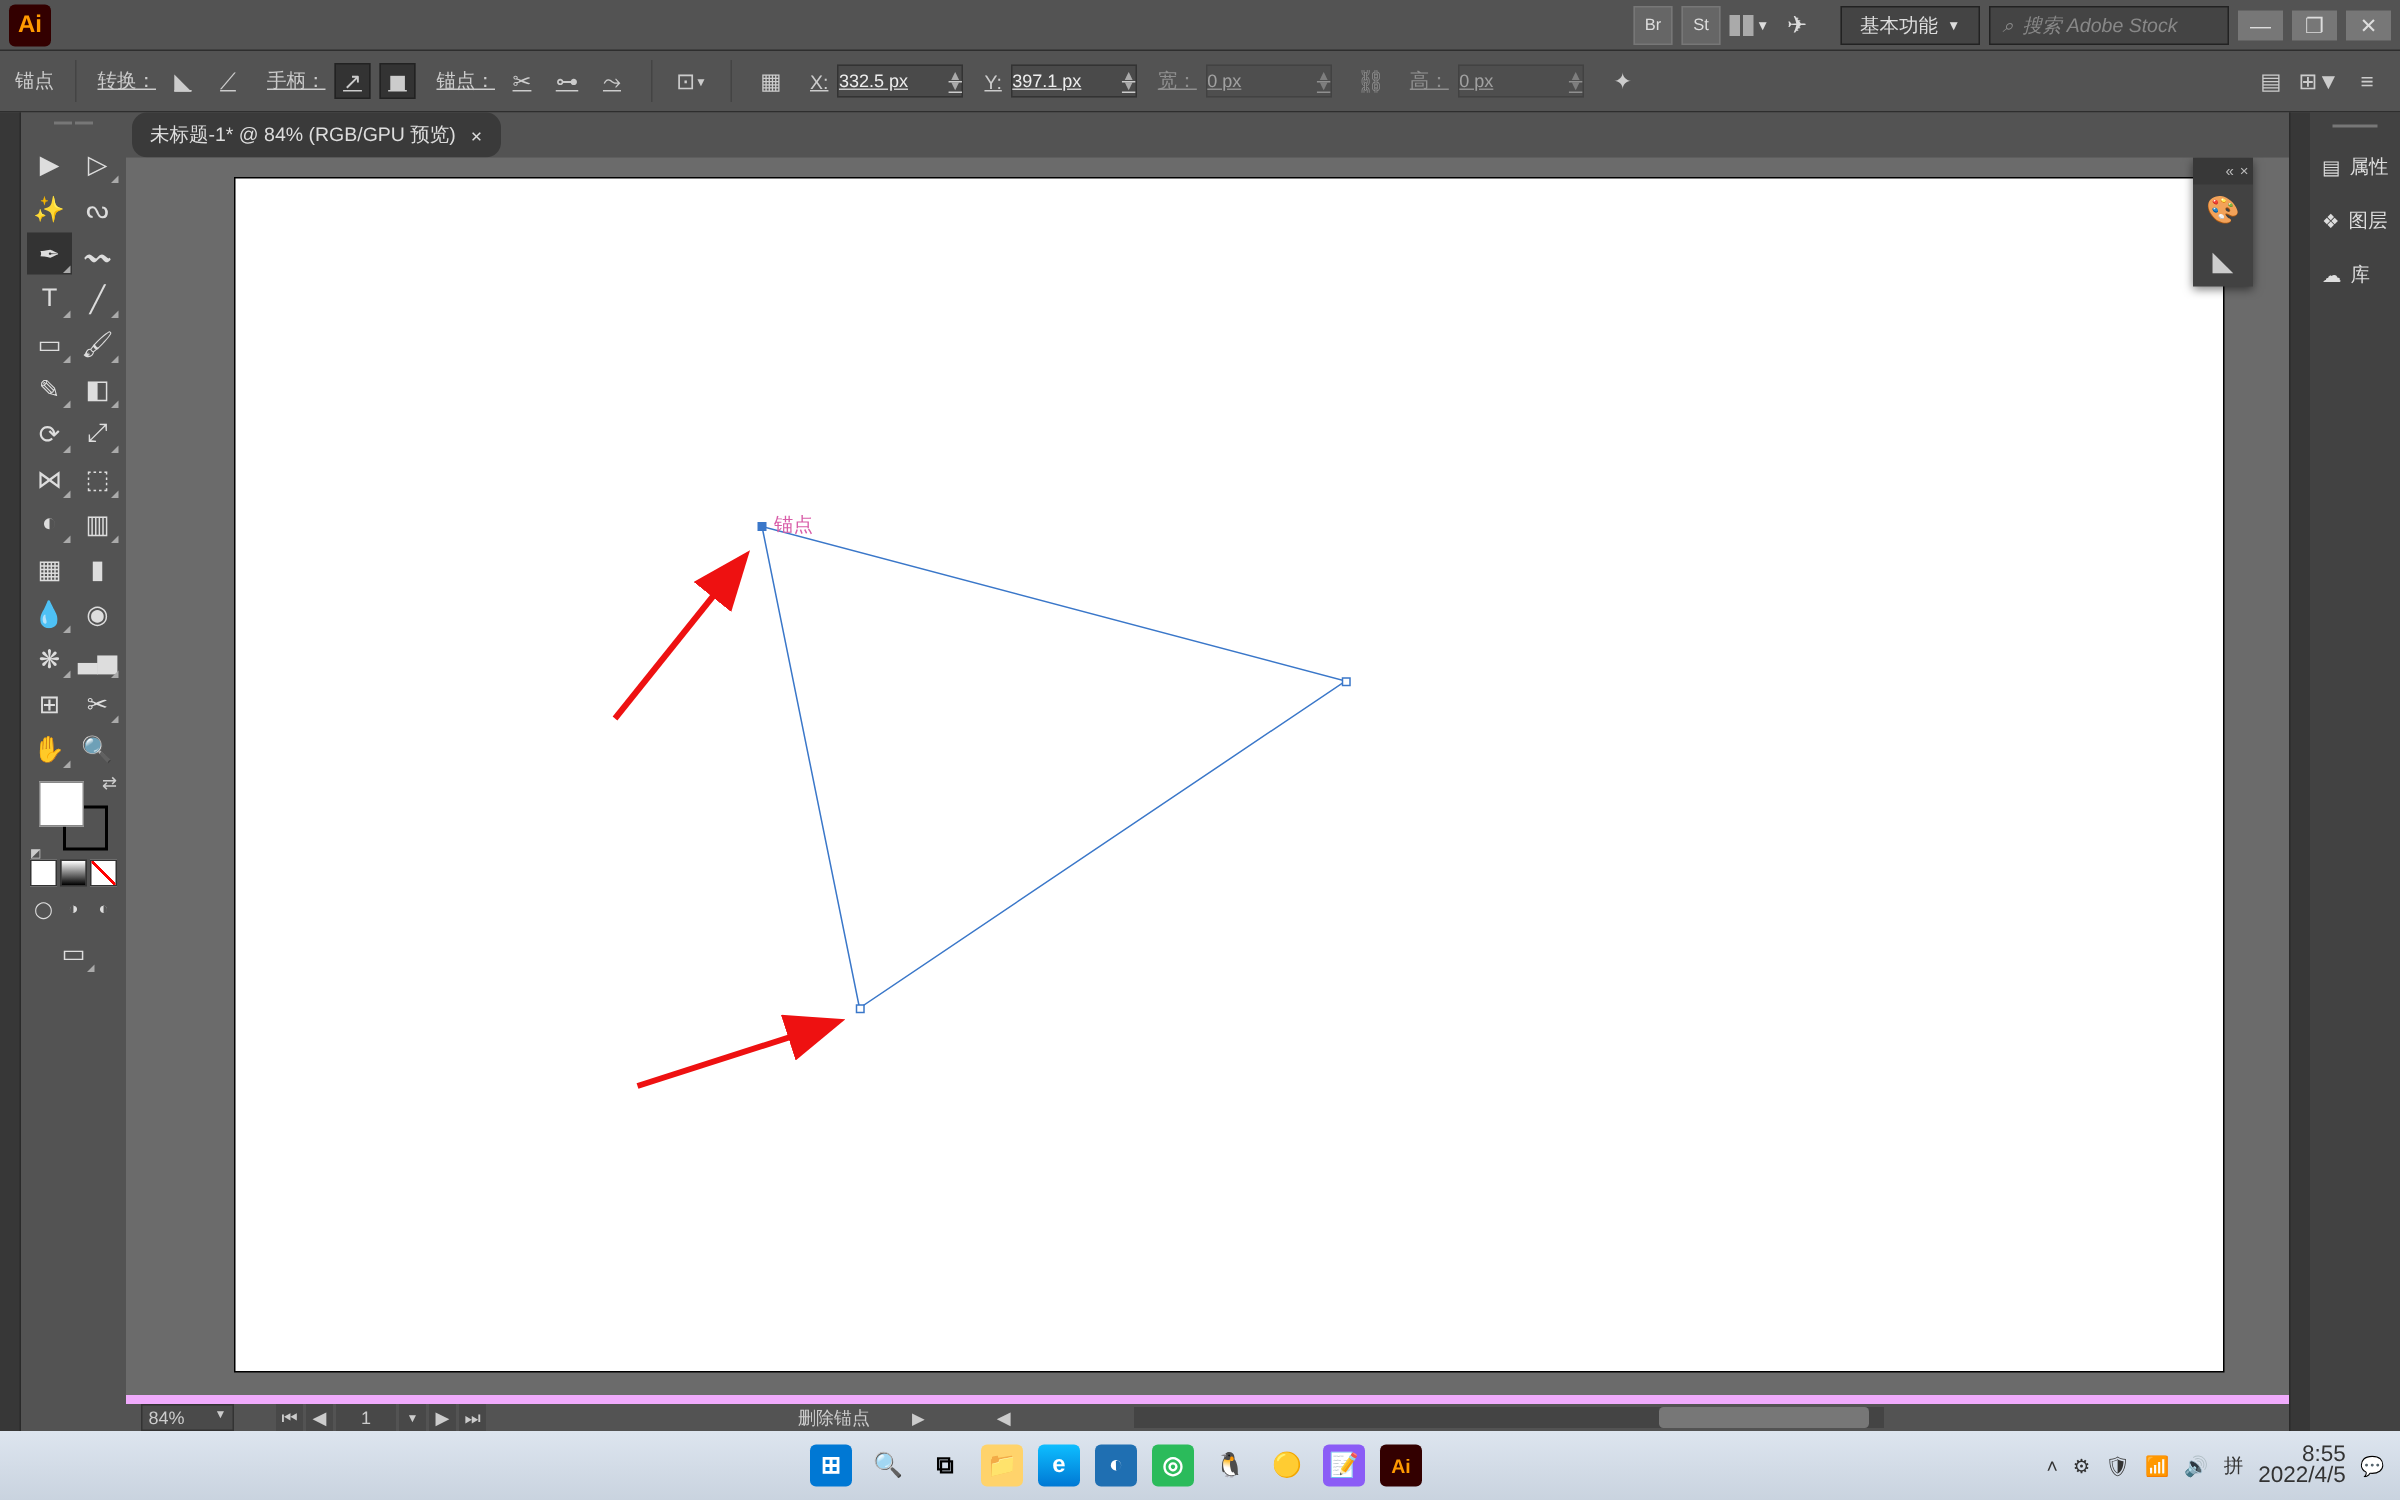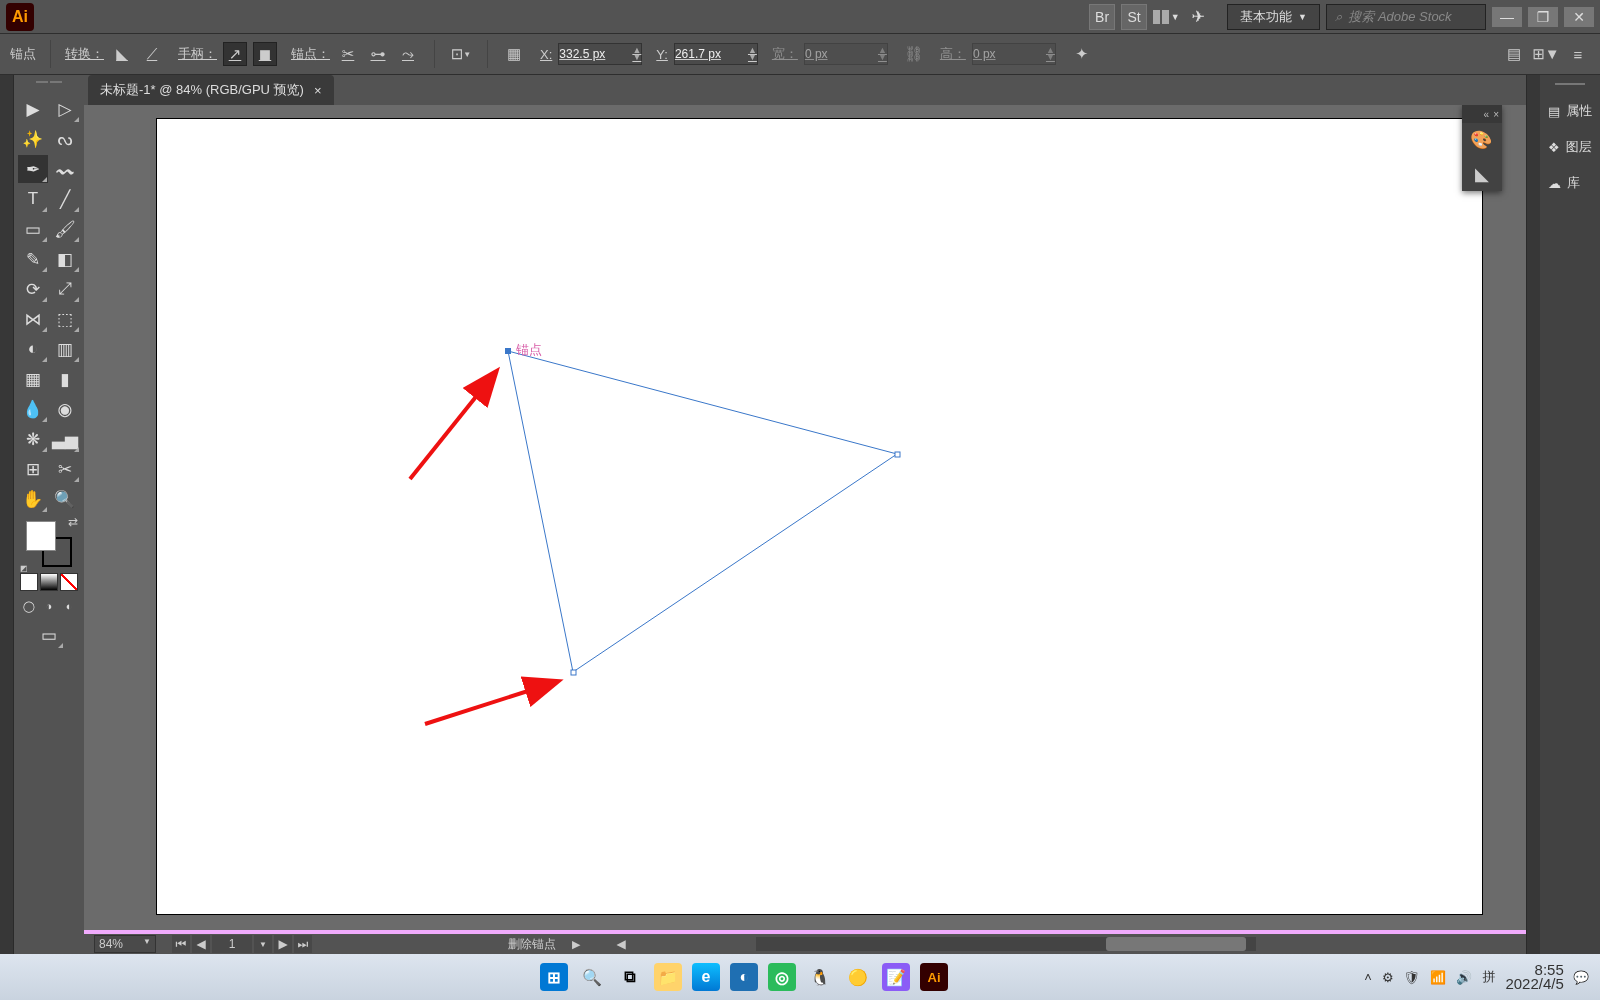--- a/index.html
+++ b/index.html
@@ -2,21 +2,21 @@
 <html><head>
 <meta charset="utf-8">
 <style>
 * { margin: 0; padding: 0; box-sizing: border-box; user-select: none; }
 html, body { width: 1600px; height: 1000px; overflow: hidden; font-family: "Microsoft YaHei", sans-serif; background: #333; font-size: 13px; }
 .app { width: 1600px; height: 954px; background: #535353; display: flex; flex-direction: column; }
 .menubar { height: 33px; background: #535353; display: flex; align-items: center; color: #eee; padding-left: 6px; gap: 4px; }
 .ai-logo { width: 28px; height: 28px; background: #330000; color: #ff9a00; font-weight: bold; font-size: 16px; display: flex; align-items: center; justify-content: center; border-radius: 4px; margin-right: 10px; }
 .menu-item { padding: 6px 10px; font-size: 14px; cursor: pointer; }
 .mb-right { margin-left: auto; display: flex; align-items: center; gap: 6px; padding-right: 6px; }
-.mb-ico { width: 26px; height: 26px; background: #666; display: flex; align-items: center; justify-content: center; color: #ddd; font-size: 14px; border: 1px solid #777; }
+.mb-ico { width: 26px; height: 26px; background: #666; display: flex; align-items: center; justify-content: center; color: #ddd; font-size: 11px; border: 1px solid #777; }
 .mb-ico.plain { background: none; border: none; font-size: 16px; }
 .mb-arrange { display: flex; gap: 2px; }
 .mb-arrange div { width: 7px; height: 14px; background: #aaa; }
 .workspace-dd { background: #444; border: 1px solid #222; padding: 3px 12px; color: #ddd; display: flex; align-items: center; gap: 6px; margin-left: 10px; }
 .search-stock { background: #444; border: 1px solid #222; padding: 3px 8px; color: #888; font-style: italic; width: 160px; display: flex; align-items: center; gap: 6px; }
 .win-btn { width: 30px; height: 20px; background: #777; color: #ddd; display: flex; align-items: center; justify-content: center; font-size: 14px; }
 
 .controlbar { height: 42px; background: #535353; border-top: 1px solid #2e2e2e; border-bottom: 1px solid #2e2e2e; display: flex; align-items: center; color: #ccc; padding: 0 10px; gap: 14px; font-size: 13px; }
 .cb-group { display: flex; align-items: center; gap: 6px; text-decoration: underline; }
 .cb-ico { width: 24px; height: 24px; display: flex; align-items: center; justify-content: center; font-size: 15px; color: #ccc; }
@@ -38,30 +38,30 @@
 .swatchblock { width: 46px; height: 46px; position: relative; margin-top: 6px; }
 .swatchblock .fg { position: absolute; top: 0; left: 0; width: 30px; height: 30px; background: #fff; border: 1px solid #888; z-index: 2; }
 .swatchblock .bg { position: absolute; bottom: 0; right: 0; width: 30px; height: 30px; background: #535353; border: 2px solid #000; z-index: 1; }
 .swatchblock .swap { position: absolute; top: -6px; right: -6px; font-size: 12px; color: #ccc; }
 .swatchblock .mini { position: absolute; bottom: -6px; left: -6px; font-size: 8px; color: #ccc; }
 .smallrow { display: flex; gap: 2px; margin-top: 4px; }
 .smsw { width: 18px; height: 18px; border: 1px solid #333; }
 
 .docarea { flex: 1; display: flex; flex-direction: column; background: #535353; min-width: 0; }
 .tabbar { height: 30px; display: flex; align-items: flex-end; padding-left: 4px; }
-.doctab { background: #3a3a3a; color: #ddd; padding: 6px 12px; font-size: 13px; display: flex; align-items: center; gap: 10px; border-top-left-radius: 4px; border-top-right-radius: 4px; }
+.doctab { background: #3a3a3a; color: #ddd; padding: 6px 12px; font-size: 13px; display: flex; align-items: center; gap: 10px; border-top-left-radius: 4px; border-top-right-radius: 4px; border-radius: 10px; }
 .canvaswrap { flex: 1; background: #6b6b6b; position: relative; overflow: hidden; }
 .artboard { position: absolute; top: 14px; left: 73px; width: 1325px; height: 795px; background: #fff; box-shadow: 0 0 0 1px #000; }
 .fltpanel { position: absolute; top: 0; right: 24px; width: 40px; background: #424242; box-shadow: 0 2px 6px rgba(0,0,0,0.5); }
 .fltpanel .hd { height: 18px; background: #383838; display: flex; align-items: center; justify-content: flex-end; padding: 0 3px; gap: 4px; color: #bbb; font-size: 10px; }
 .fltpanel .ic { height: 34px; display: flex; align-items: center; justify-content: center; color: #ccc; font-size: 18px; }
 .pointlabel { position: absolute; color: #d85da8; font-size: 13px; }
 .arrow-svg { position: absolute; pointer-events: none; }
 
-.statusdoc { height: 24px; background: #535353; border-top: 4px solid #f0abfc; display: flex; align-items: center; color: #ccc; font-size: 12px; padding-left: 10px; gap: 16px; }
+.statusdoc { height: 24px; background: #535353; border-top: 6px solid #f0abfc; display: flex; align-items: center; color: #ccc; font-size: 12px; padding-left: 10px; gap: 28px; }
 .statusdoc .zoom { width: 62px; background: #4a4a4a; border: 1px solid #333; padding: 1px 4px; display: flex; }
 .statusdoc .nav { display: flex; gap: 2px; }
 .statusdoc .nav span { width: 18px; height: 18px; display: flex; align-items: center; justify-content: center; background: #484848; }
 .statusdoc .stxt { margin-left: 180px; }
 .statusdoc .hscroll { margin-left: auto; height: 14px; flex: 0 0 500px; background: #444; position: relative; margin-right: 270px; }
 .statusdoc .hscroll .th { position: absolute; left: 350px; width: 140px; height: 100%; background: #777; border-radius: 3px; }
 
 .rcol { width: 14px; background: #373737; border-left: 1px solid #2a2a2a; }
 .rightpanel { width: 60px; background: #424242; display: flex; flex-direction: column; }
 .rightpanel .top { height: 18px; display: flex; align-items: center; justify-content: center; }
@@ -130,21 +130,21 @@
     <div class="cb-group">
       <span>X:</span>
       <div class="cb-num">
           <span>332.5 px</span>
           <div class="arr">▲<br>▼</div>
         </div>
     </div>
     <div class="cb-group">
       <span>Y:</span>
       <div class="cb-num">
-          <span>261.7 px</span>
+          <span>397.1 px</span>
           <div class="arr">▲<br>▼</div>
         </div>
     </div>
     <div class="cb-group disabled">
       <span>宽：</span>
       <div class="cb-num">
           <span>0 px</span>
           <div class="arr">▲<br>▼</div>
         </div>
     </div>

